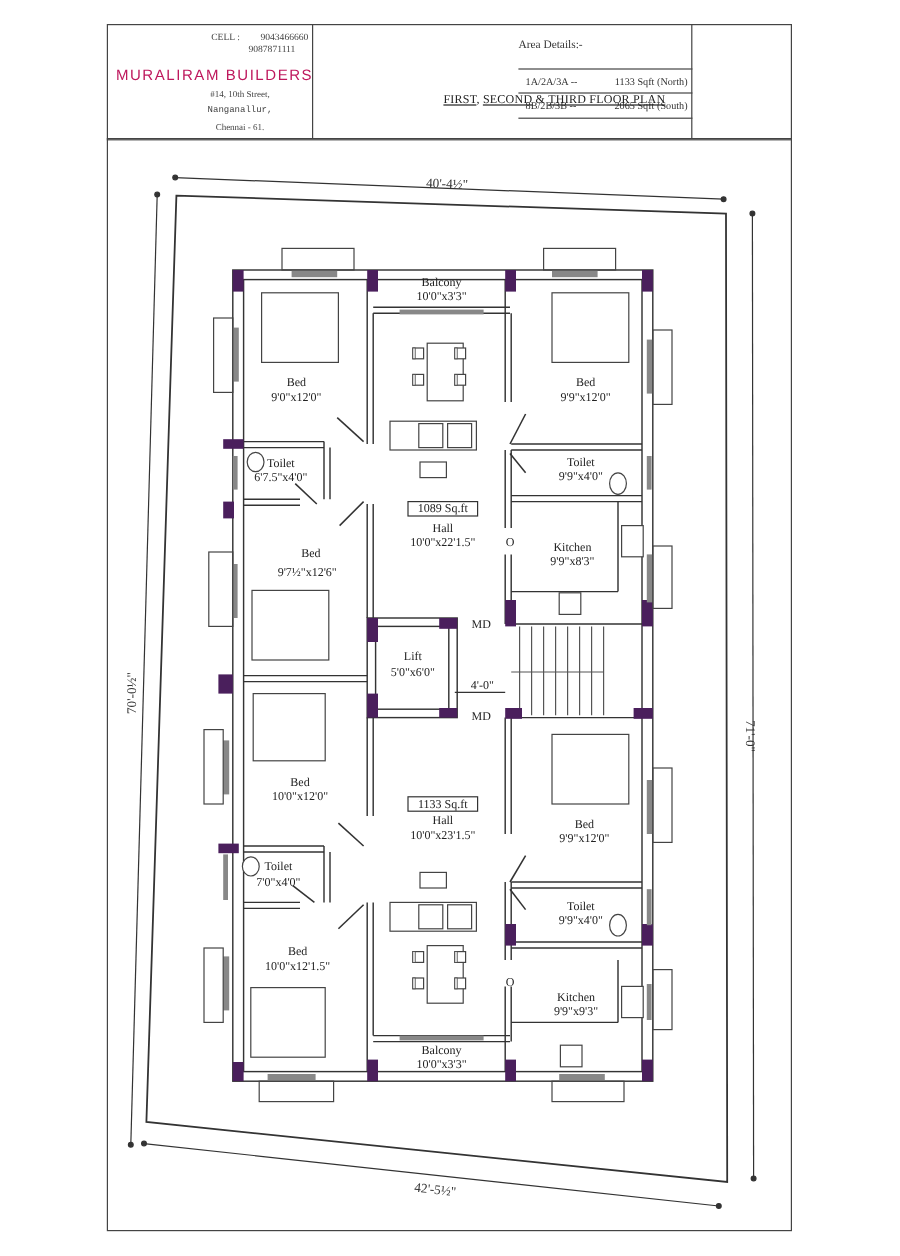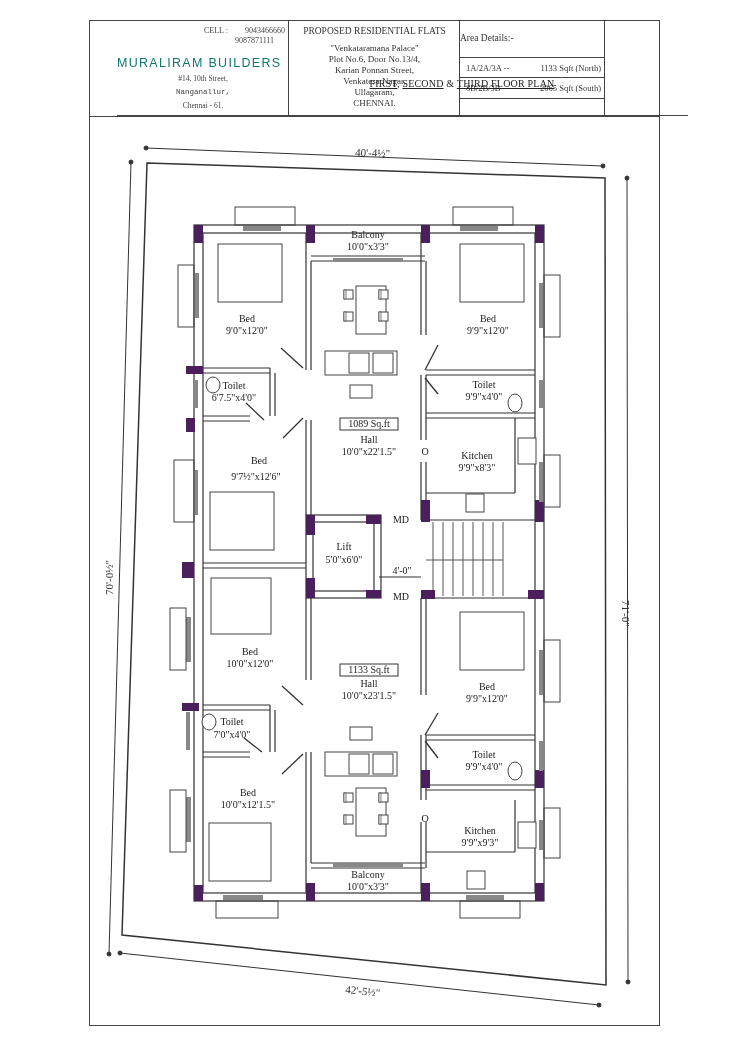--- a/index.html
+++ b/index.html
@@ -1,26 +1,26 @@
 <!DOCTYPE html>
 <html><head>
 <meta charset="utf-8">
 <style>
   html, body { margin:0; padding:0; background:#ffffff; }
   body { width:750px; height:1047px; position:relative; overflow:hidden; font-family:"Liberation Serif", serif; color:#222; }
   .sheet { position:absolute; left:89px; top:20px; width:571px; height:1006px; border:1.5px solid #444; box-sizing:border-box; }
-  .titleblock { position:absolute; left:89px; top:20px; width:571px; height:96px; border-bottom:1.5px solid #444; box-sizing:border-box;margin-left:28px; }
+  .titleblock { position:absolute; left:89px; top:20px; width:571px; height:96px; border-bottom:1.5px solid #444; box-sizing:border-box; }
   .tb-cell { position:absolute; top:0; height:95px; box-sizing:border-box; }
   .tb-builder { left:0; width:172px; border-right:1.5px solid #444; }
   .tb-project { left:172px; width:171px; border-right:1.5px solid #444; }
   .tb-area { left:343px; width:145px; border-right:1.5px solid #444; }
   .tb-compass { left:488px; width:83px; }
   .cell-line { position:absolute; font-size:8px; color:#444; }
-  .builder-name { position:absolute; left:0; width:172px; top:36px; text-align:left; font-family:"Liberation Sans", sans-serif; font-size:12.5px; letter-spacing:1.3px; color:#0f766e; }
-  .addr { position:absolute; left:0; width:172px; text-align:center; font-size:7.5px; color:#444; }
+  .builder-name { position:absolute; left:0; width:172px; top:36px; text-align:right; font-family:"Liberation Sans", sans-serif; font-size:12.5px; letter-spacing:1.3px; color:#be185d; }
+  .addr { position:absolute; left:0; width:172px; text-align:center; font-size:7.5px; color:#444;padding-left:25px; }
   .proj-line { position:absolute; left:0; width:171px; text-align:center; font-size:9px; color:#333; line-height:11px; }
   .proj-head { top:6px; font-size:9.5px; }
   .area-head { position:absolute; top:13px; left:0; width:145px; text-align:left; font-size:9.5px; color:#333; }
   .area-row { position:absolute; left:0; width:145px; height:22px; border-top:1.5px solid #444; font-size:8.5px; color:#333; box-sizing:border-box; padding:5px 4px 0 6px; display:flex; justify-content:space-between;gap:15px; }
   .floor-title { position:absolute; left:348px; top:78px; width:228px; text-align:center; font-size:10px; color:#222; letter-spacing:.2px; }
   .floor-title u { text-decoration:underline; }
   svg text { font-family:"Liberation Serif", serif; }
 </style>
 </head>
 <body>
@@ -28,29 +28,20 @@
 <div class="sheet"></div>
 <div class="titleblock">
   <div class="tb-cell tb-builder">
     <div class="cell-line" style="left:87px;top:6px;">CELL :</div>
     <div class="cell-line" style="left:118px;top:6px;padding-left:10px;">9043466660</div>
     <div class="cell-line" style="left:118px;top:16px;">9087871111</div>
     <div class="builder-name">MURALIRAM  BUILDERS</div>
     <div class="addr" style="top:54px;">#14, 10th Street,</div>
     <div class="addr" style="top:68px;font-family:Liberation Mono, monospace;">Nanganallur,</div>
     <div class="addr" style="top:81px;">Chennai - 61.</div>
-  </div>
-  <div class="tb-cell tb-project">
-    <div class="proj-line proj-head">PROPOSED RESIDENTIAL FLATS</div>
-    <div class="proj-line" style="top:23px;">"Venkataramana Palace"</div>
-    <div class="proj-line" style="top:34px;">Plot No.6, Door No.13/4,</div>
-    <div class="proj-line" style="top:45px;">Karian Ponnan Street,</div>
-    <div class="proj-line" style="top:56px;">Venkatesa Nagar,</div>
-    <div class="proj-line" style="top:67px;">Ullagaram,</div>
-    <div class="proj-line" style="top:78px;">CHENNAI.</div>
   </div>
   <div class="tb-cell tb-area">
     <div class="area-head">Area Details:-</div>
     <div class="area-row" style="top:37px;">
       <span>1A/2A/3A --</span>
       <span>1133 Sqft (North)</span>
     </div>
     <div class="area-row" style="top:57px;border-bottom:1.5px solid #444;">
       <span>8B/2B/3B --</span>
       <span>2065 Sqft (South)</span>

